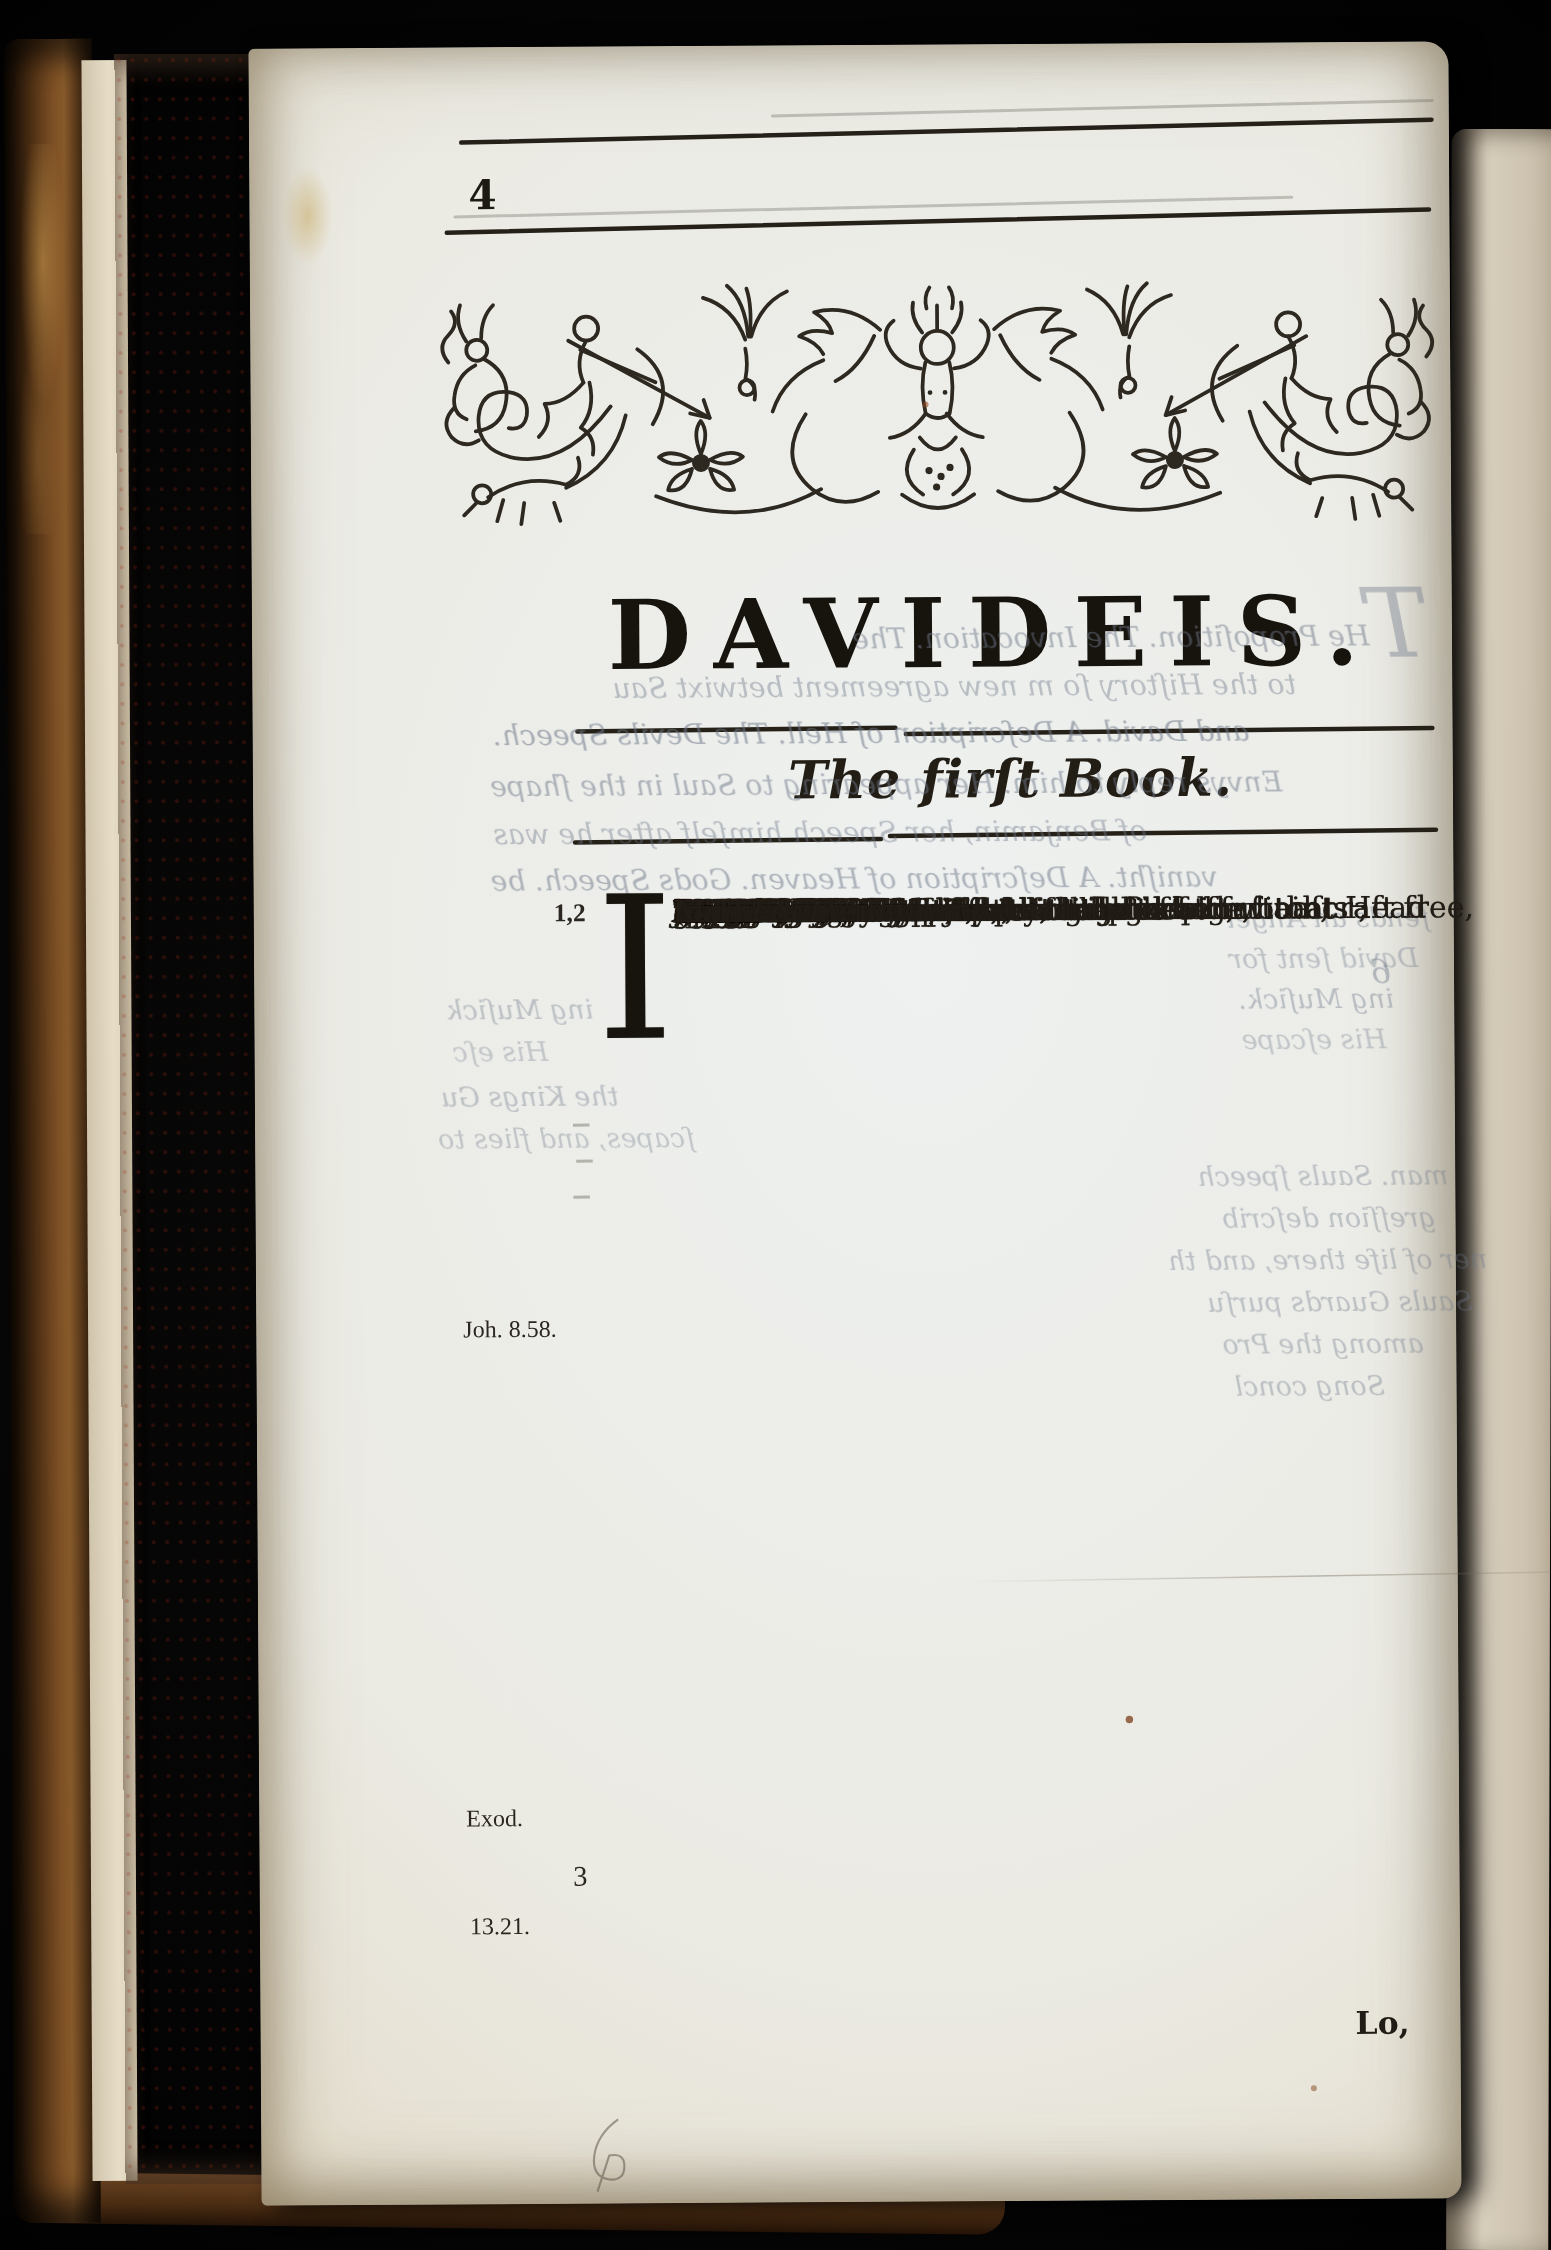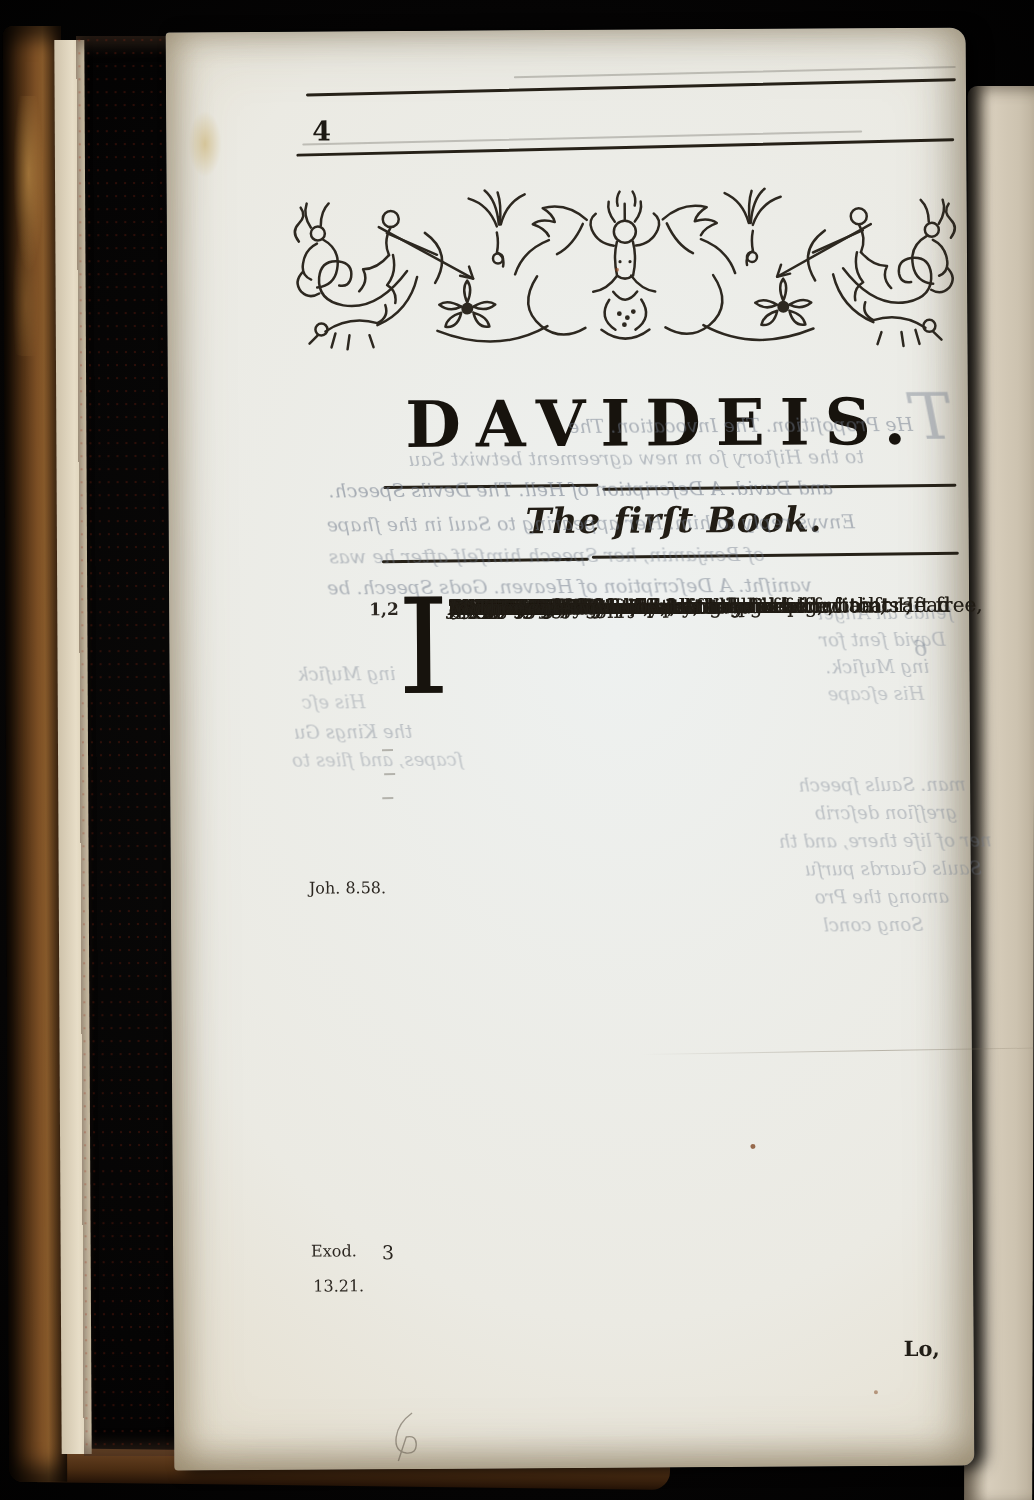--- a/index.html
+++ b/index.html
@@ -72,21 +72,21 @@
      color:#17130d;letter-spacing:15px;white-space:nowrap;}
   .subtitle{left:180px;top:470px;width:650px;text-align:center;font-style:italic;font-weight:600;
      font-size:35px;color:#221d15;letter-spacing:.5px;}
   .poem{left:228px;top:566px;width:575px;font-size:20px;line-height:23.4px;color:#211d16;
      text-shadow:0 0 .5px rgba(35,28,18,.55);}
   .poem .dropcap{position:static;float:left;width:52px;height:114px;font-size:132px;line-height:100px;
      font-weight:500;color:#17130d;}
   .poem .pl{position:static;white-space:nowrap;}
   .poem .ind{padding-left:37px;}
   .poem i{letter-spacing:.3px;}
-  .mnote{font-size:16px;color:#2b2620;white-space:nowrap;}
+  .mnote{font-size:16px;color:#2b2620;white-space:nowrap;font-family:Liberation Serif, serif;}
   .catchword{left:730px;top:1308px;font-size:21px;color:#211d16;font-weight:bold;}
   .bleed{font-style:italic;color:#6e7889;transform:scaleX(-1);white-space:nowrap;
      filter:blur(.5px);font-weight:500;}
   .dash{width:11px;height:2px;background:#4a443a;opacity:.35;}
 </style>
 </head>
 <body>
 
 <div class="photo">
 
@@ -384,21 +384,21 @@
         <div class="pl">
           <span>I conſecrate my </span>
           <i>Magdalene</i>
           <span> to Thee </span>
           <i>!</i>
         </div>
       </div>
     <div id="mnotes" style="left:0;top:0;width:800px;height:1438px;">
         <div class="mnote" style="left: 200px; top: 568px; font-size: 17px; font-weight: bold;">1,2</div>
         <div class="mnote" style="left: 138px; top: 847px; font-size: 16px;">Joh. 8.58.</div>
-        <div class="mnote" style="left: 138px; top: 1173.4px; font-size: 16px; margin-top: 37px;">Exod.</div>
+        <div class="mnote" style="left: 138px; top: 1173.4px; font-size: 16px;">Exod.</div>
         <div class="mnote" style="left: 140px; top: 1245px; font-size: 16px;">13.21.</div>
         <div class="mnote" style="left: 209px; top: 1209.8px; font-size: 19px;">3</div>
       </div>
 
     <div class="dash" style="left:212px;top:718px;"></div>
     <div class="dash" style="left:214px;top:742px;"></div>
     <div class="dash" style="left:212px;top:766px;"></div>
 
     <div class="catchword">Lo,</div>
 

